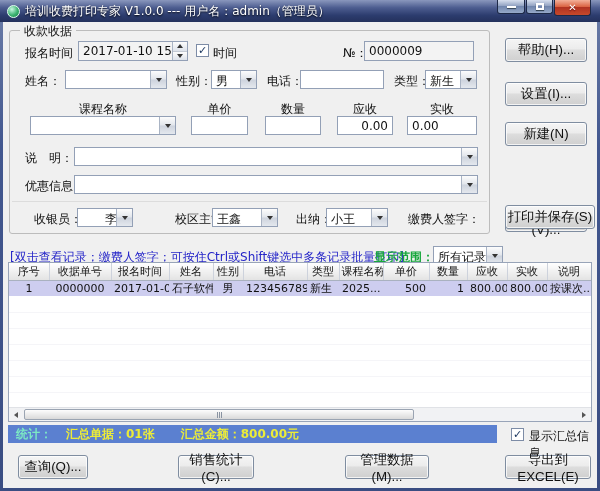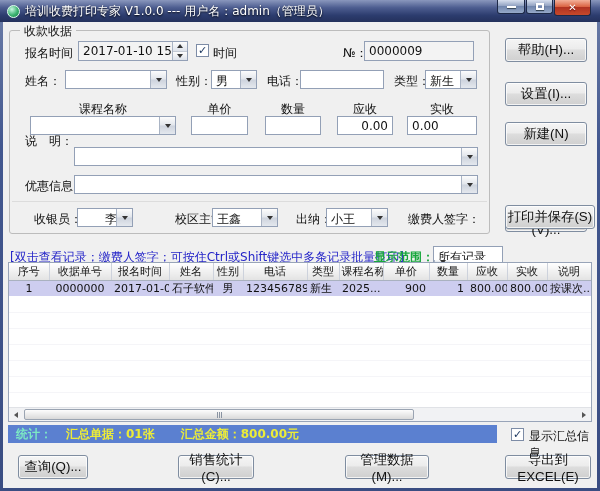--- a/index.html
+++ b/index.html
@@ -173,21 +173,21 @@
       <div class="field" style="left:255px; top:85px; width:56px; height:19px;">
         <span class="val"></span>
       </div>
       <div class="field" style="left:327px; top:85px; width:56px; height:19px;">
         <span class="val" style="text-align:right;">0.00</span>
       </div>
       <div class="field" style="left:397px; top:85px; width:70px; height:19px;">
         <span class="val">0.00</span>
       </div>
 
-      <span class="lbl" style="left:15px; top:102px;text-align:right;">说　明：</span>
+      <span class="lbl" style="left:15px; top:119px;text-align:right;">说　明：</span>
       <div class="combo" style="left:64px; top:116px; width:404px; height:19px;">
         <span class="txt"></span>
         <span class="btn">
             <i class="arr-d"></i>
           </span>
       </div>
       <span class="lbl" style="left:15px; top:147px;">优惠信息：</span>
       <div class="combo" style="left:64px; top:144px; width:404px; height:19px;">
         <span class="txt"></span>
         <span class="btn">
@@ -222,21 +222,21 @@
     </div>
 
     <button class="btn7" style="left:502px; top:16px;  width:82px; height:24px;">帮助(H)...</button>
     <button class="btn7" style="left:502px; top:60px;  width:82px; height:24px;">设置(I)...</button>
     <button class="btn7" style="left:502px; top:100px; width:82px; height:24px;">新建(N)</button>
     <button class="btn7" style="left:502px; top:142px; width:82px; height:24px;margin-top:44px;">打印预览(V)...</button>
     <button class="btn7" style="left:502px; top:183px; width:90px; height:24px;">打印并保存(S)</button>
 
     <span class="hint">[双击查看记录；缴费人签字；可按住Ctrl或Shift键选中多条记录批量打印]</span>
     <span class="scope-label">显示范围：</span>
-    <div class="combo" style="left:430px; top:224px; width:70px; height:19px;flex-direction:column;">
+    <div class="combo" style="left:430px; top:224px; width:70px; height:19px;">
       <span class="txt">所有记录</span>
       <span class="btn">
           <i class="arr-d"></i>
         </span>
     </div>
 
     <div class="tablewrap">
       <table class="tbl">
         <colgroup>
           <col style="width:40px">
@@ -271,21 +271,21 @@
         </tr>
         <tr class="row-sel">
           <td>1</td>
           <td>0000000</td>
           <td>2017-01-01...</td>
           <td>石子软件</td>
           <td>男</td>
           <td>12345678901</td>
           <td>新生</td>
           <td>2025...</td>
-          <td>900</td>
+          <td>500</td>
           <td>1</td>
           <td>800.00</td>
           <td>800.00</td>
           <td>按课次...</td>
         </tr>
         <tr class="empty">
               <td colspan="13"></td>
             </tr>
         <tr class="empty">
               <td colspan="13"></td>

